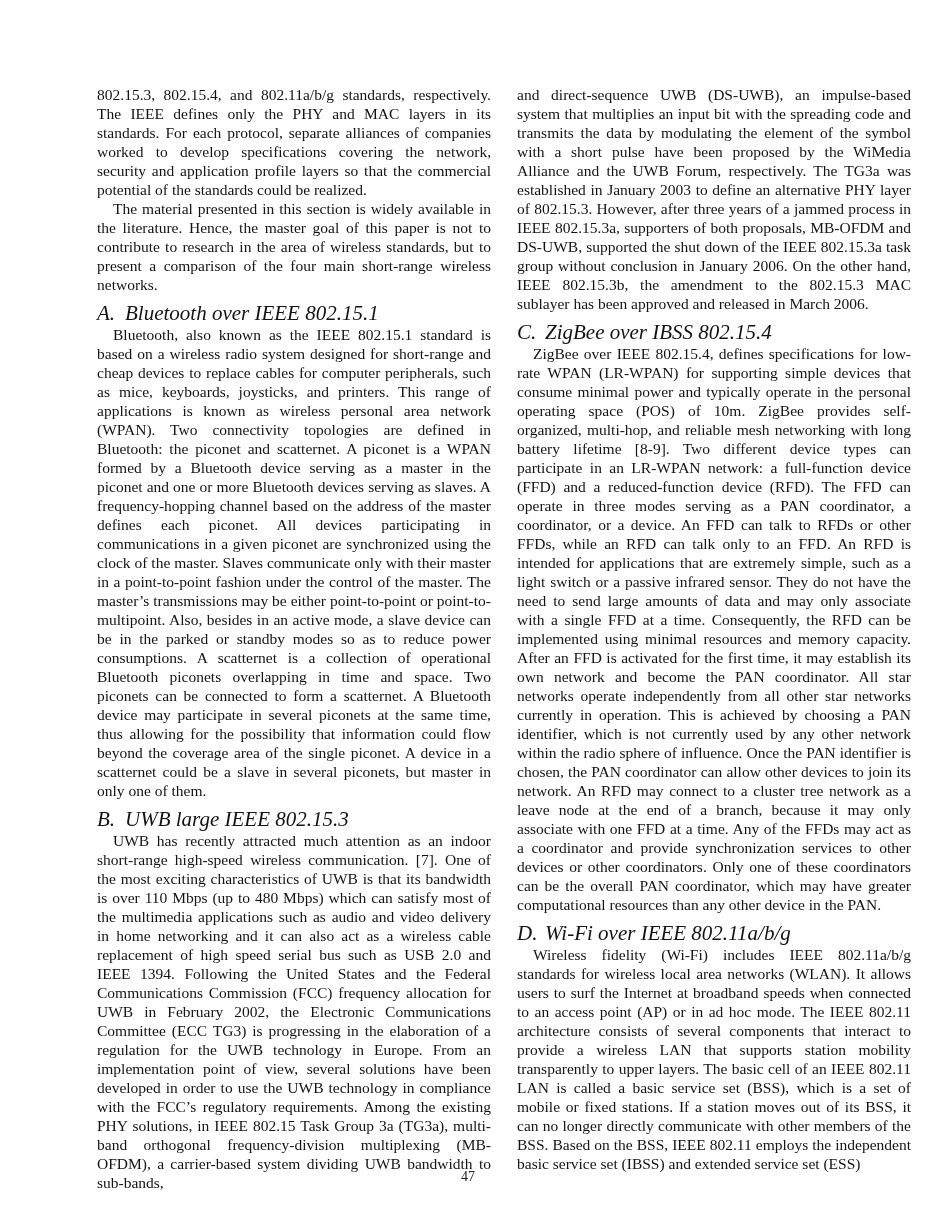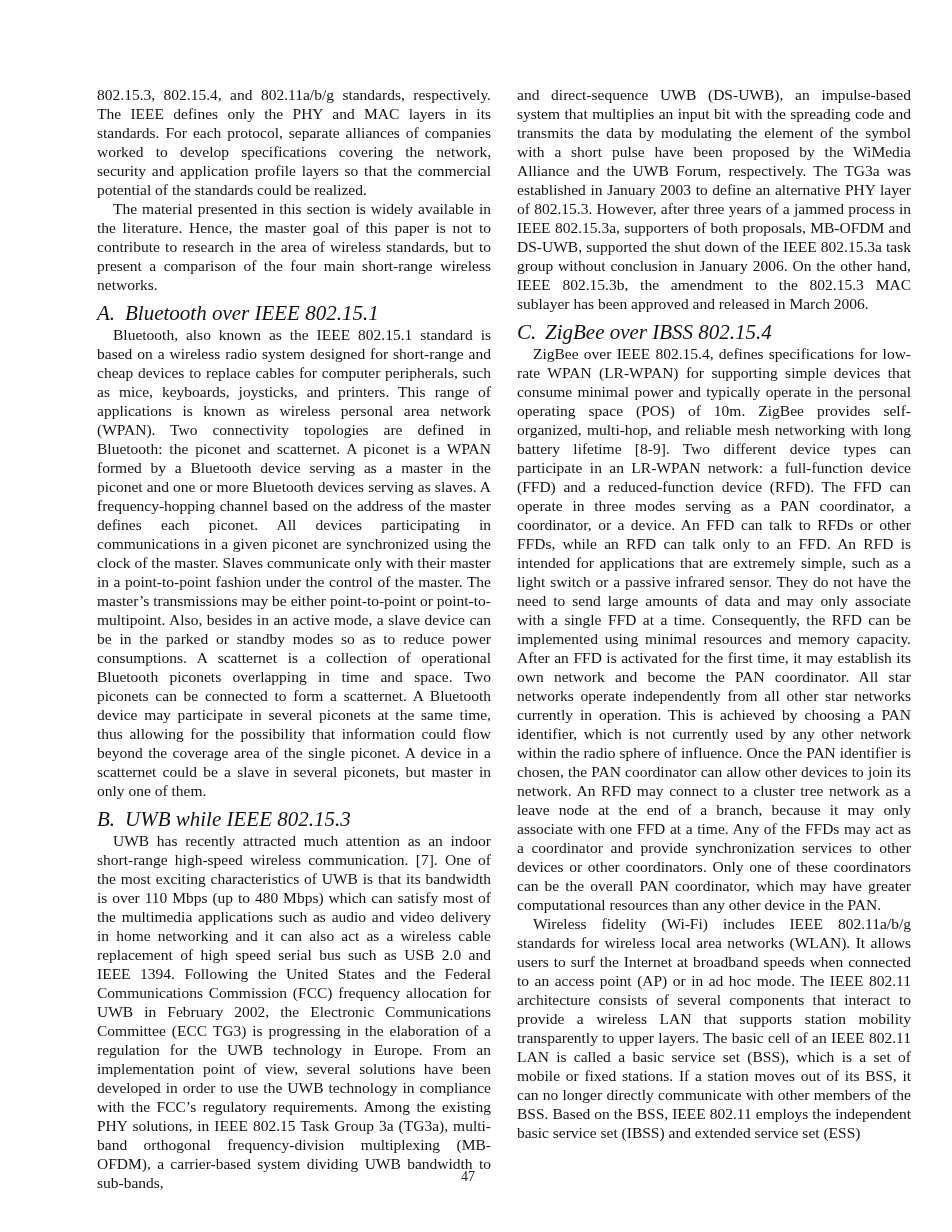--- a/index.html
+++ b/index.html
@@ -71,32 +71,35 @@
     <div class="col">
       <p class="continuation">802.15.3, 802.15.4, and 802.11a/b/g standards, respectively. The IEEE defines only the PHY and MAC layers in its standards. For each protocol, separate alliances of companies worked to develop specifications covering the network, security and application profile layers so that the commercial potential of the standards could be realized.</p>
       <p>The material presented in this section is widely available in the literature. Hence, the master goal of this paper is not to contribute to research in the area of wireless standards, but to present a comparison of the four main short-range wireless networks.</p>
 
       <div class="section-heading">
         <span class="section-label">A.</span><span>Bluetooth over IEEE 802.15.1</span>
       </div>
       <p>Bluetooth, also known as the IEEE 802.15.1 standard is based on a wireless radio system designed for short-range and cheap devices to replace cables for computer peripherals, such as mice, keyboards, joysticks, and printers. This range of applications is known as wireless personal area network (WPAN). Two connectivity topologies are defined in Bluetooth: the piconet and scatternet. A piconet is a WPAN formed by a Bluetooth device serving as a master in the piconet and one or more Bluetooth devices serving as slaves. A frequency-hopping channel based on the address of the master defines each piconet. All devices participating in communications in a given piconet are synchronized using the clock of the master. Slaves communicate only with their master in a point-to-point fashion under the control of the master. The master’s transmissions may be either point-to-point or point-to-multipoint. Also, besides in an active mode, a slave device can be in the parked or standby modes so as to reduce power consumptions. A scatternet is a collection of operational Bluetooth piconets overlapping in time and space. Two piconets can be connected to form a scatternet. A Bluetooth device may participate in several piconets at the same time, thus allowing for the possibility that information could flow beyond the coverage area of the single piconet. A device in a scatternet could be a slave in several piconets, but master in only one of them.</p>
 
       <div class="section-heading">
-        <span class="section-label">B.</span><span>UWB while IEEE 802.15.3</span>
+        <span class="section-label">B.</span><span>UWB large IEEE 802.15.3</span>
       </div>
       <p>UWB has recently attracted much attention as an indoor short-range high-speed wireless communication. [7]. One of the most exciting characteristics of UWB is that its bandwidth is over 110 Mbps (up to 480 Mbps) which can satisfy most of the multimedia applications such as audio and video delivery in home networking and it can also act as a wireless cable replacement of high speed serial bus such as USB 2.0 and IEEE 1394. Following the United States and the Federal Communications Commission (FCC) frequency allocation for UWB in February 2002, the Electronic Communications Committee (ECC TG3) is progressing in the elaboration of a regulation for the UWB technology in Europe. From an implementation point of view, several solutions have been developed in order to use the UWB technology in compliance with the FCC’s regulatory requirements. Among the existing PHY solutions, in IEEE 802.15 Task Group 3a (TG3a), multi-band orthogonal frequency-division multiplexing (MB-OFDM), a carrier-based system dividing UWB bandwidth to sub-bands,</p>
     </div>
 
     <div class="col">
       <p class="continuation">and direct-sequence UWB (DS-UWB), an impulse-based system that multiplies an input bit with the spreading code and transmits the data by modulating the element of the symbol with a short pulse have been proposed by the WiMedia Alliance and the UWB Forum, respectively. The TG3a was established in January 2003 to define an alternative PHY layer of 802.15.3. However, after three years of a jammed process in IEEE 802.15.3a, supporters of both proposals, MB-OFDM and DS-UWB, supported the shut down of the IEEE 802.15.3a task group without conclusion in January 2006. On the other hand, IEEE 802.15.3b, the amendment to the 802.15.3 MAC sublayer has been approved and released in March 2006.</p>
 
       <div class="section-heading">
         <span class="section-label">C.</span><span>ZigBee over IBSS 802.15.4</span>
       </div>
       <p>ZigBee over IEEE 802.15.4, defines specifications for low-rate WPAN (LR-WPAN) for supporting simple devices that consume minimal power and typically operate in the personal operating space (POS) of 10m. ZigBee provides self-organized, multi-hop, and reliable mesh networking with long battery lifetime [8-9]. Two different device types can participate in an LR-WPAN network: a full-function device (FFD) and a reduced-function device (RFD). The FFD can operate in three modes serving as a PAN coordinator, a coordinator, or a device. An FFD can talk to RFDs or other FFDs, while an RFD can talk only to an FFD. An RFD is intended for applications that are extremely simple, such as a light switch or a passive infrared sensor. They do not have the need to send large amounts of data and may only associate with a single FFD at a time. Consequently, the RFD can be implemented using minimal resources and memory capacity. After an FFD is activated for the first time, it may establish its own network and become the PAN coordinator. All star networks operate independently from all other star networks currently in operation. This is achieved by choosing a PAN identifier, which is not currently used by any other network within the radio sphere of influence. Once the PAN identifier is chosen, the PAN coordinator can allow other devices to join its network. An RFD may connect to a cluster tree network as a leave node at the end of a branch, because it may only associate with one FFD at a time. Any of the FFDs may act as a coordinator and provide synchronization services to other devices or other coordinators. Only one of these coordinators can be the overall PAN coordinator, which may have greater computational resources than any other device in the PAN.</p>
 
+      <div class="section-heading">
+        <span class="section-label">D.</span><span>Wi-Fi over IEEE 802.11a/b/g</span>
+      </div>
       <p>Wireless fidelity (Wi-Fi) includes IEEE 802.11a/b/g standards for wireless local area networks (WLAN). It allows users to surf the Internet at broadband speeds when connected to an access point (AP) or in ad hoc mode. The IEEE 802.11 architecture consists of several components that interact to provide a wireless LAN that supports station mobility transparently to upper layers. The basic cell of an IEEE 802.11 LAN is called a basic service set (BSS), which is a set of mobile or fixed stations. If a station moves out of its BSS, it can no longer directly communicate with other members of the BSS. Based on the BSS, IEEE 802.11 employs the independent basic service set (IBSS) and extended service set (ESS)</p>
     </div>
 
   </div>
 
   <div class="page-number">47</div>
 </div>
 
 </body></html>

